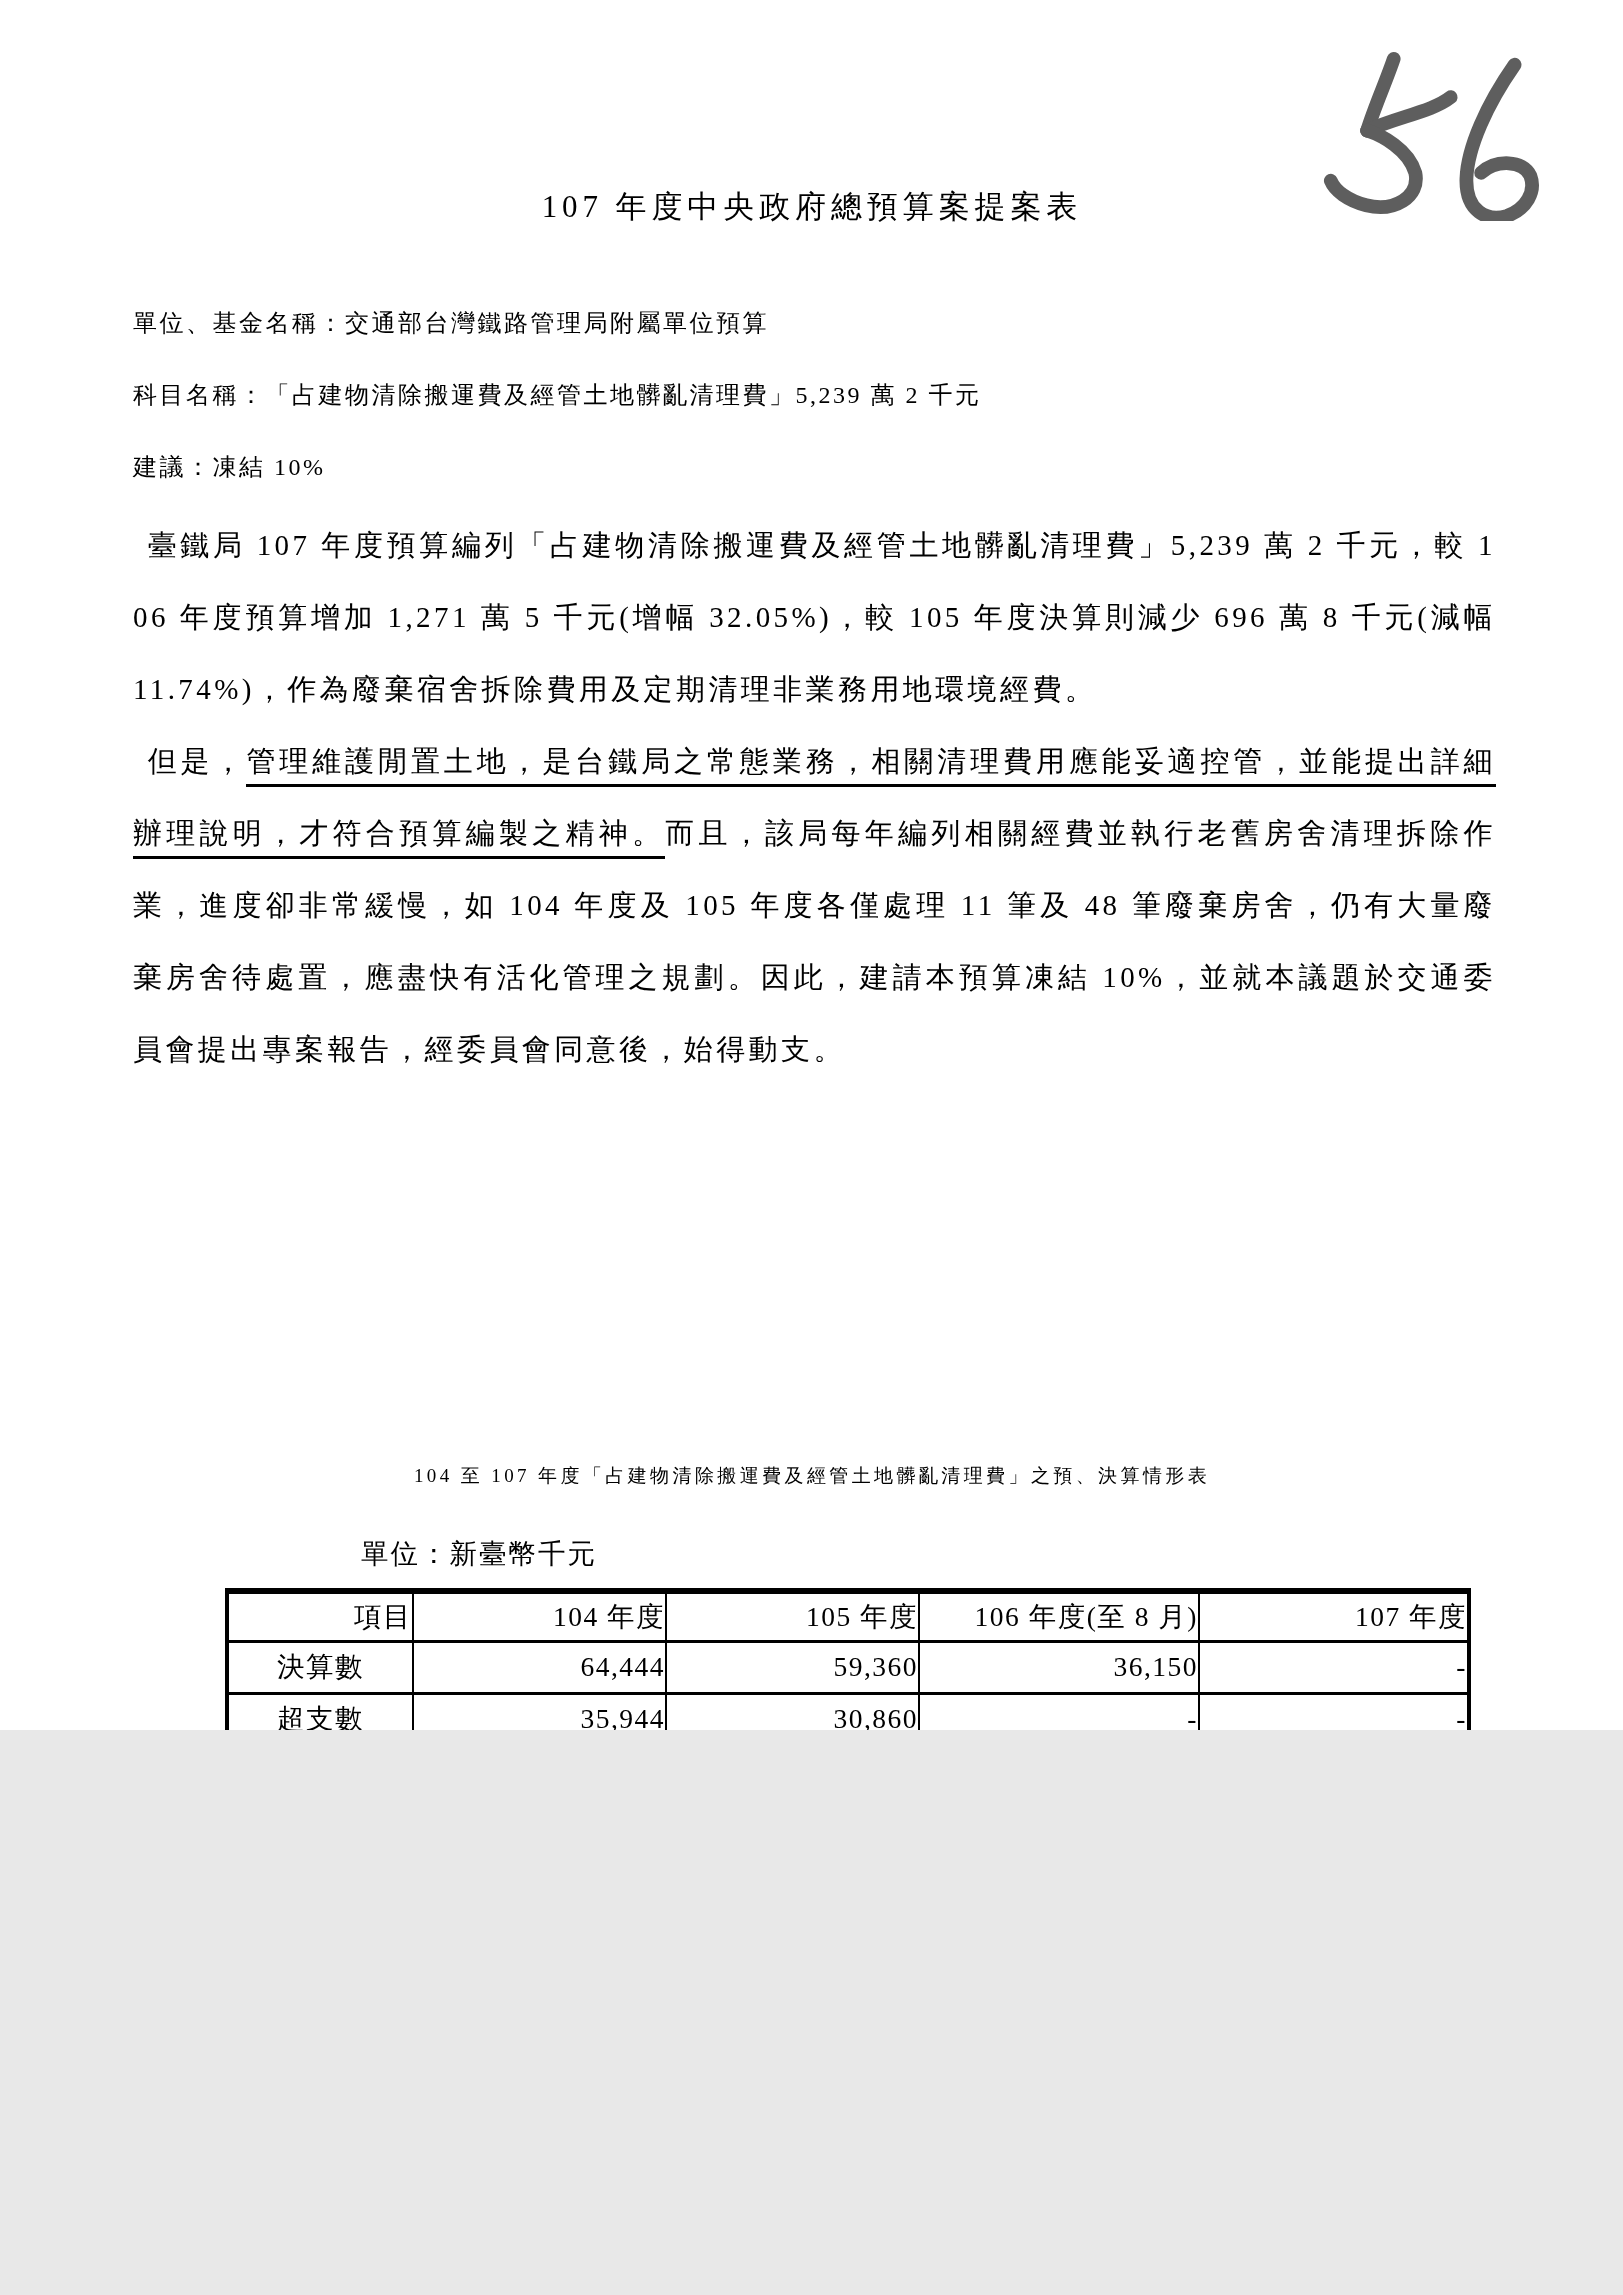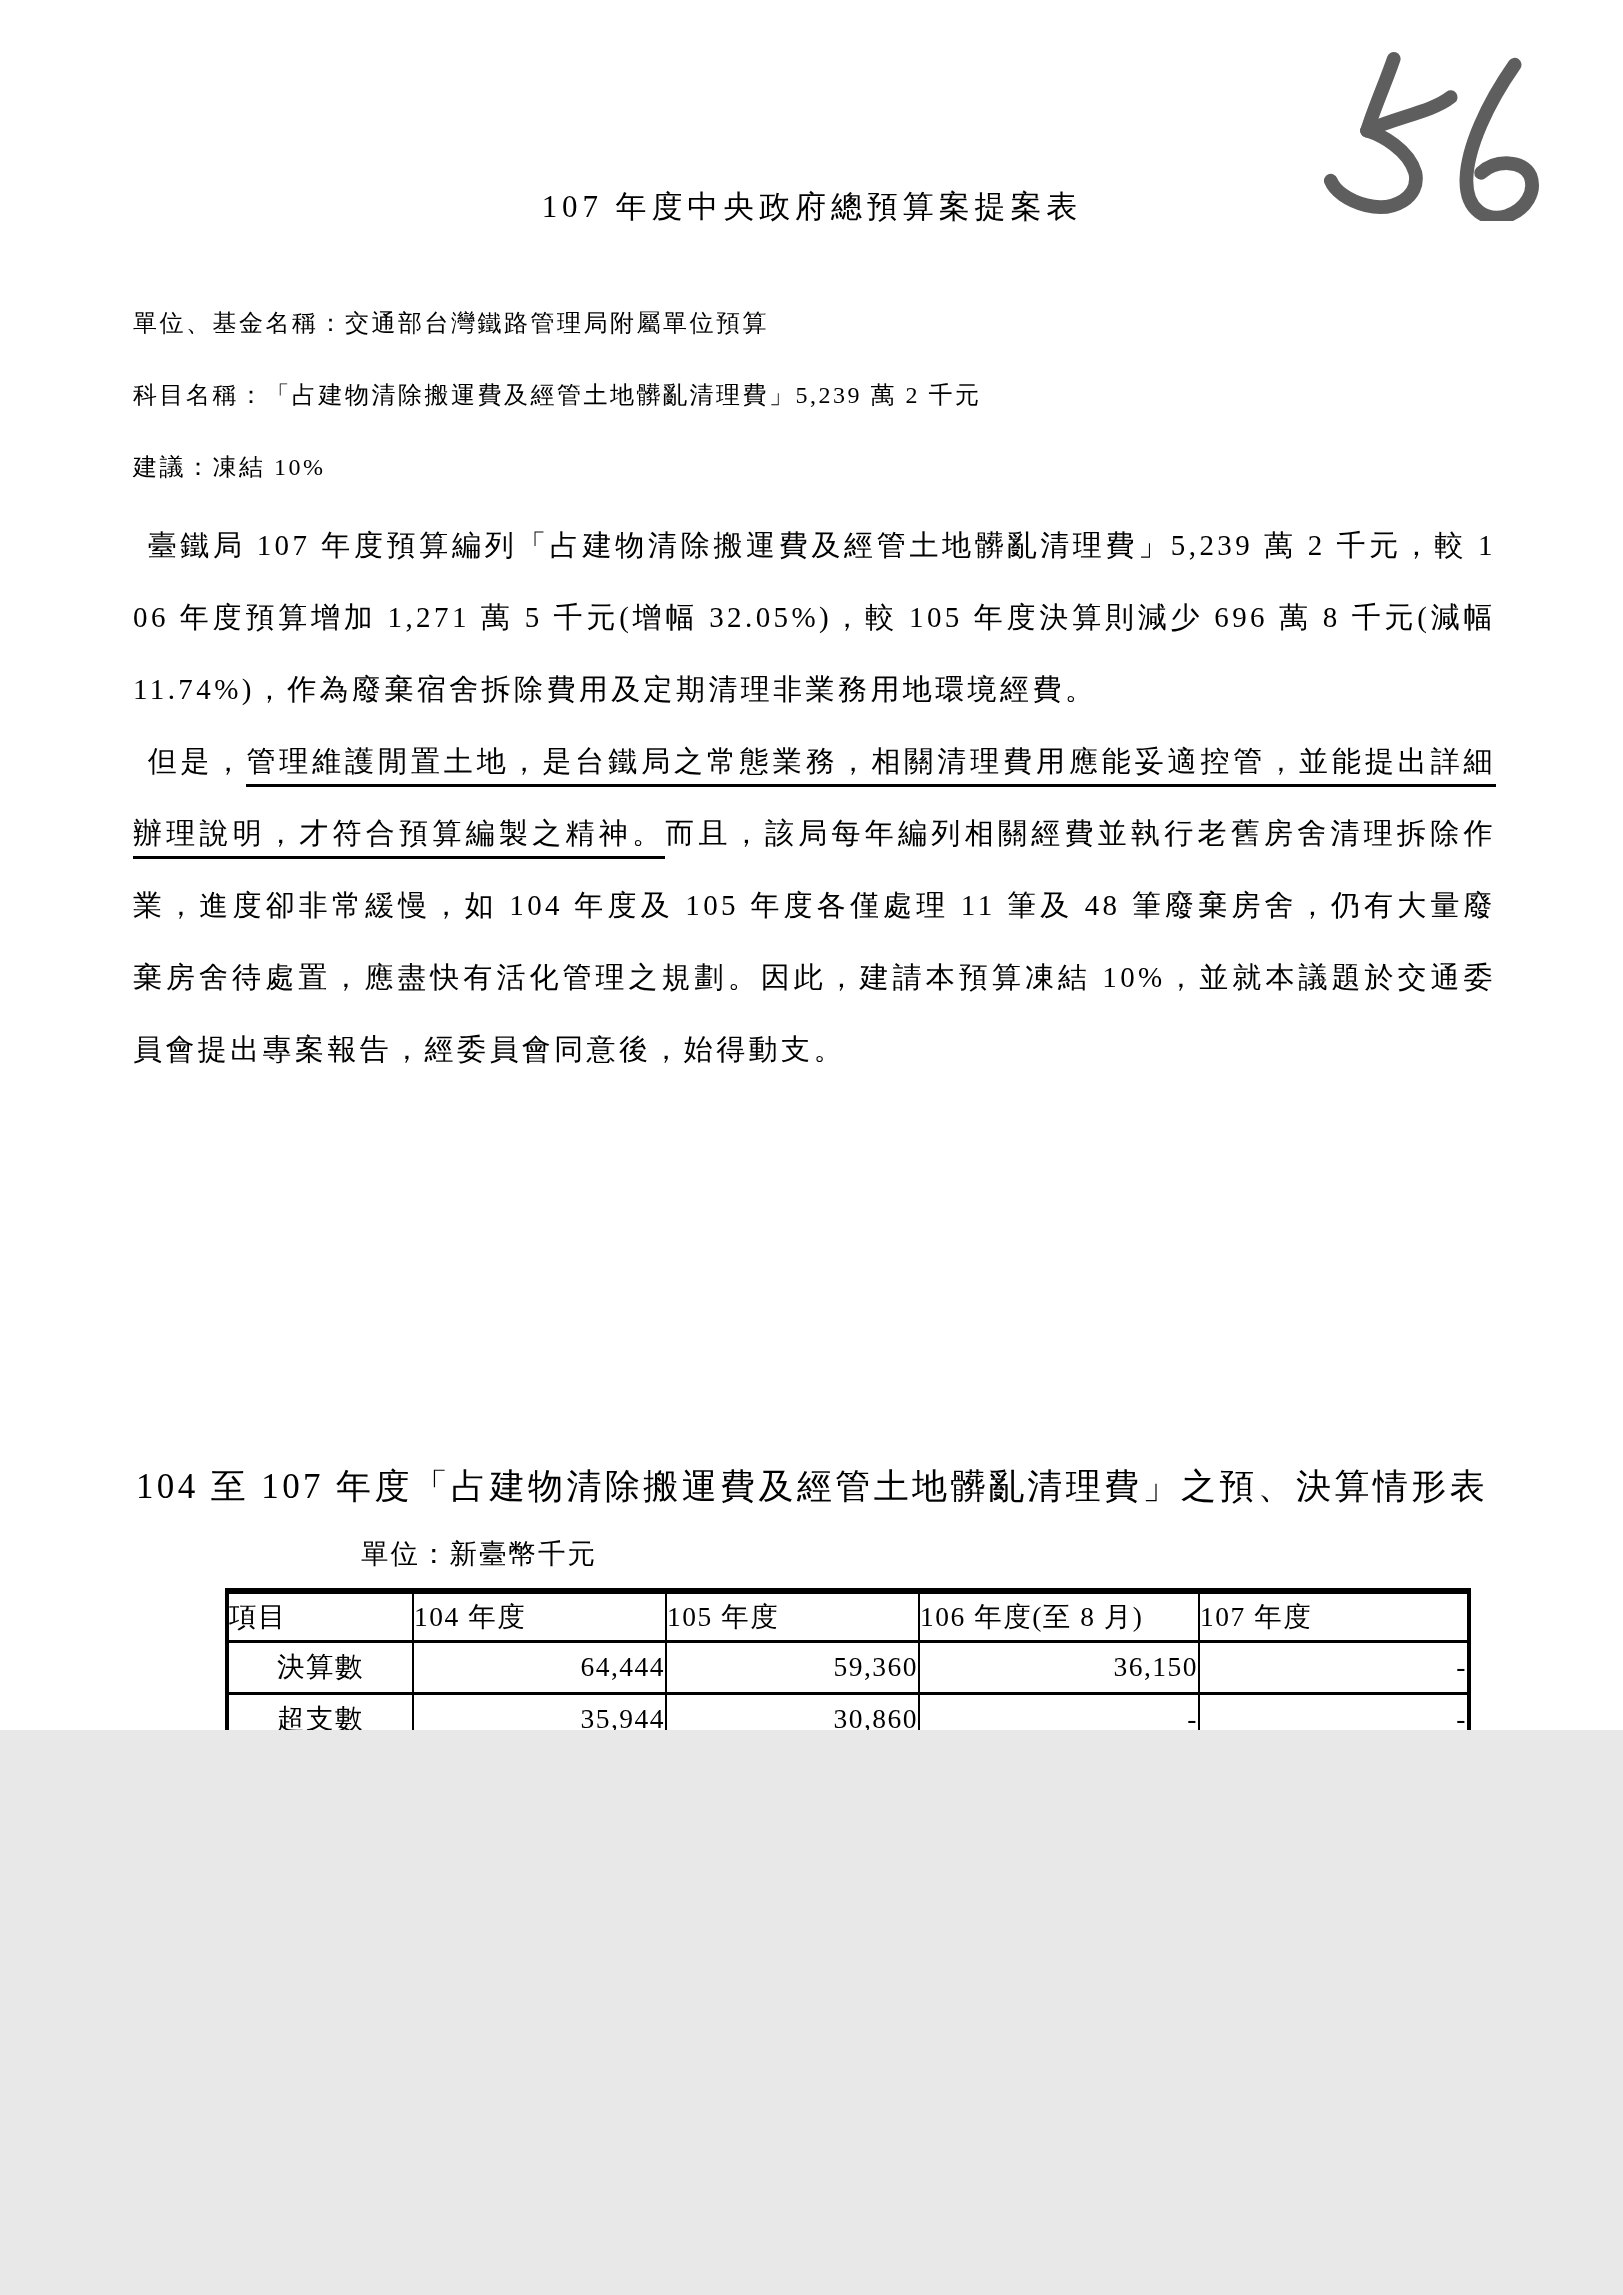--- a/index.html
+++ b/index.html
@@ -15,35 +15,35 @@
   #meta-subject{top:379px}
   #meta-suggestion{top:451px}
   .bodytext{
     left:133px;top:509px;width:1363px;
     font-size:29px;line-height:72px;letter-spacing:3.4px;
     text-align:justify;text-justify:inter-character;word-break:break-all;
   }
   .para{margin:0;text-indent:14.7px;}
   .para:nth-child(3){text-indent:3.9px;}
   .u{border-bottom:3.4px solid #000;padding-bottom:6.9px;}
-  .table-title{top:1463px;left:0;width:100%;text-align:center;font-size:35px;letter-spacing:3.4px;white-space:nowrap;}
+  .table-title{top:1463px;left:0;width:100%;text-align:center;font-size:19px;letter-spacing:3.4px;white-space:nowrap;}
   .unit-note{left:361px;top:1536px;font-size:27.5px;letter-spacing:2px;}
   table.budget{
     position:absolute;left:225px;top:1588px;
     border-collapse:collapse;border:4.4px solid #000;border-top:6.4px solid #000;
     font-size:27.5px;table-layout:fixed;
   }
   table.budget tr{border-top:3.9px solid #000;}
   table.budget thead tr{border-top:none;height:50px;}
   table.budget tbody tr{height:52px;}
   table.budget th,table.budget td{
     border-left:2px solid #000;font-weight:normal;padding:0;
     letter-spacing:1.5px;overflow:hidden;
   }
-  table.budget thead th{text-align:left;}
+  table.budget thead th{text-align:right;}
   th.rowlabel{text-align:center;}
   td.num{text-align:right;padding-right:16.7px;font-family:"Liberation Serif","DejaVu Serif",serif;}
   .proposer{left:133px;top:1862px;font-size:28.4px;letter-spacing:6.9px;}
   svg{display:block;}
   .sigstroke{fill:none;stroke:#1c1c1c;stroke-linecap:round;stroke-linejoin:round;}
 </style>
 </head>
 <body>
 
 <div class="page">

